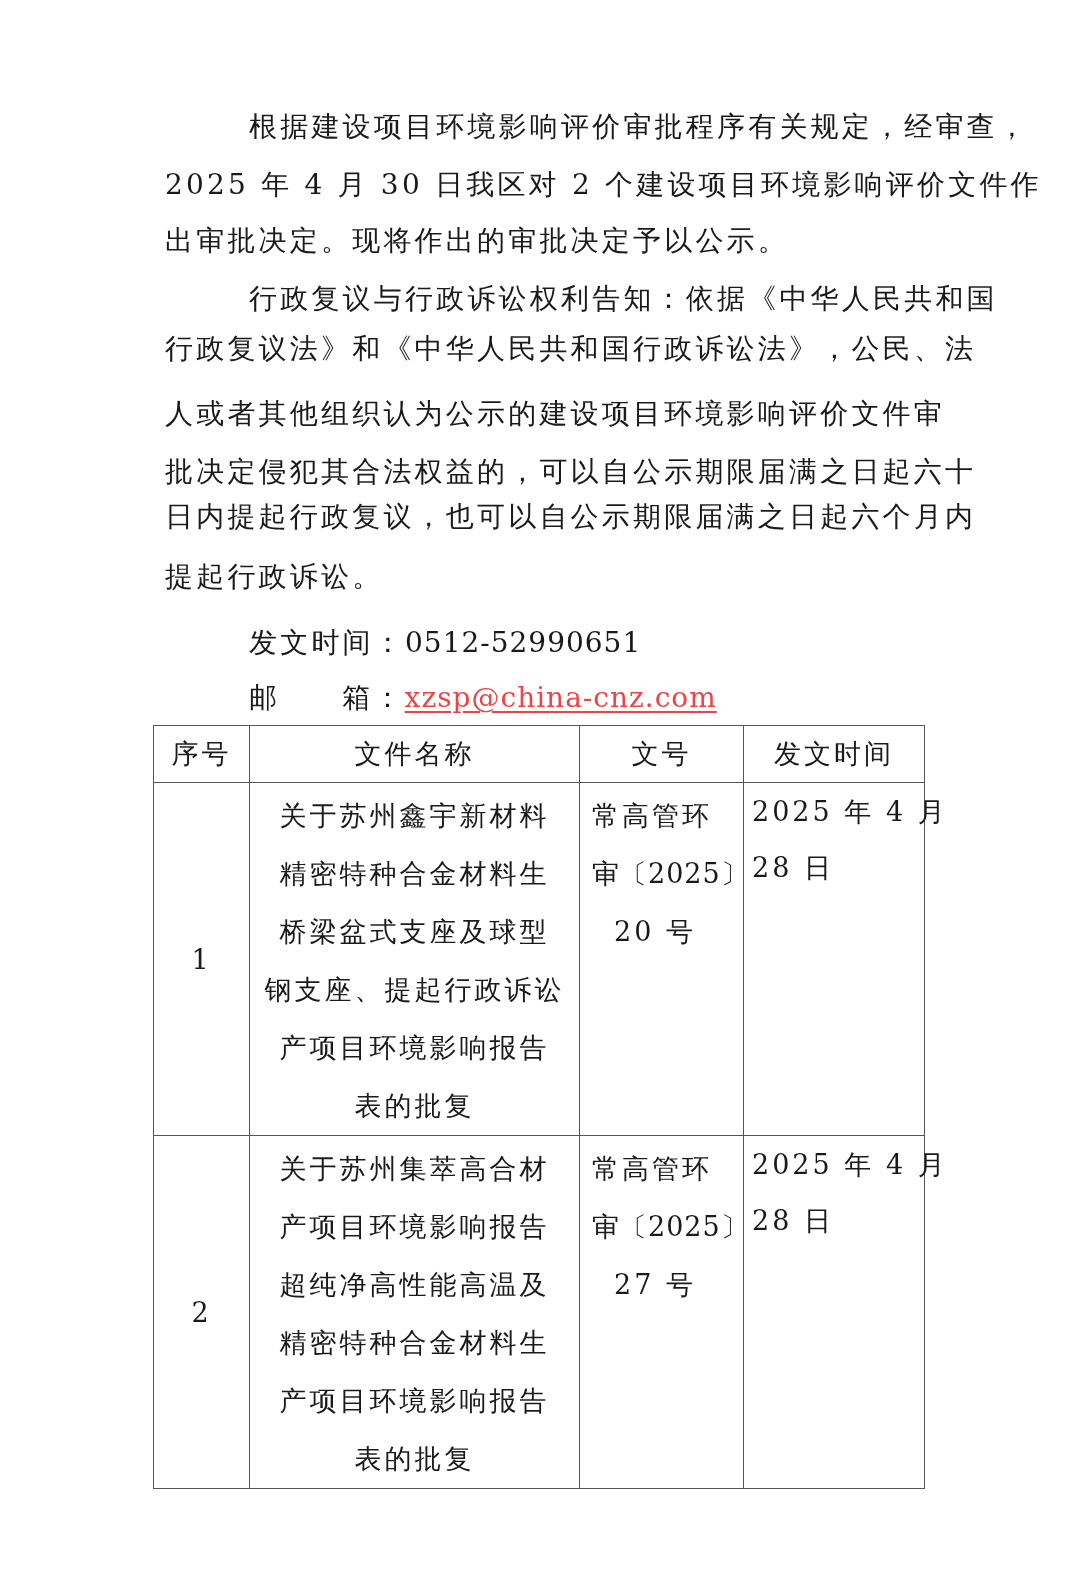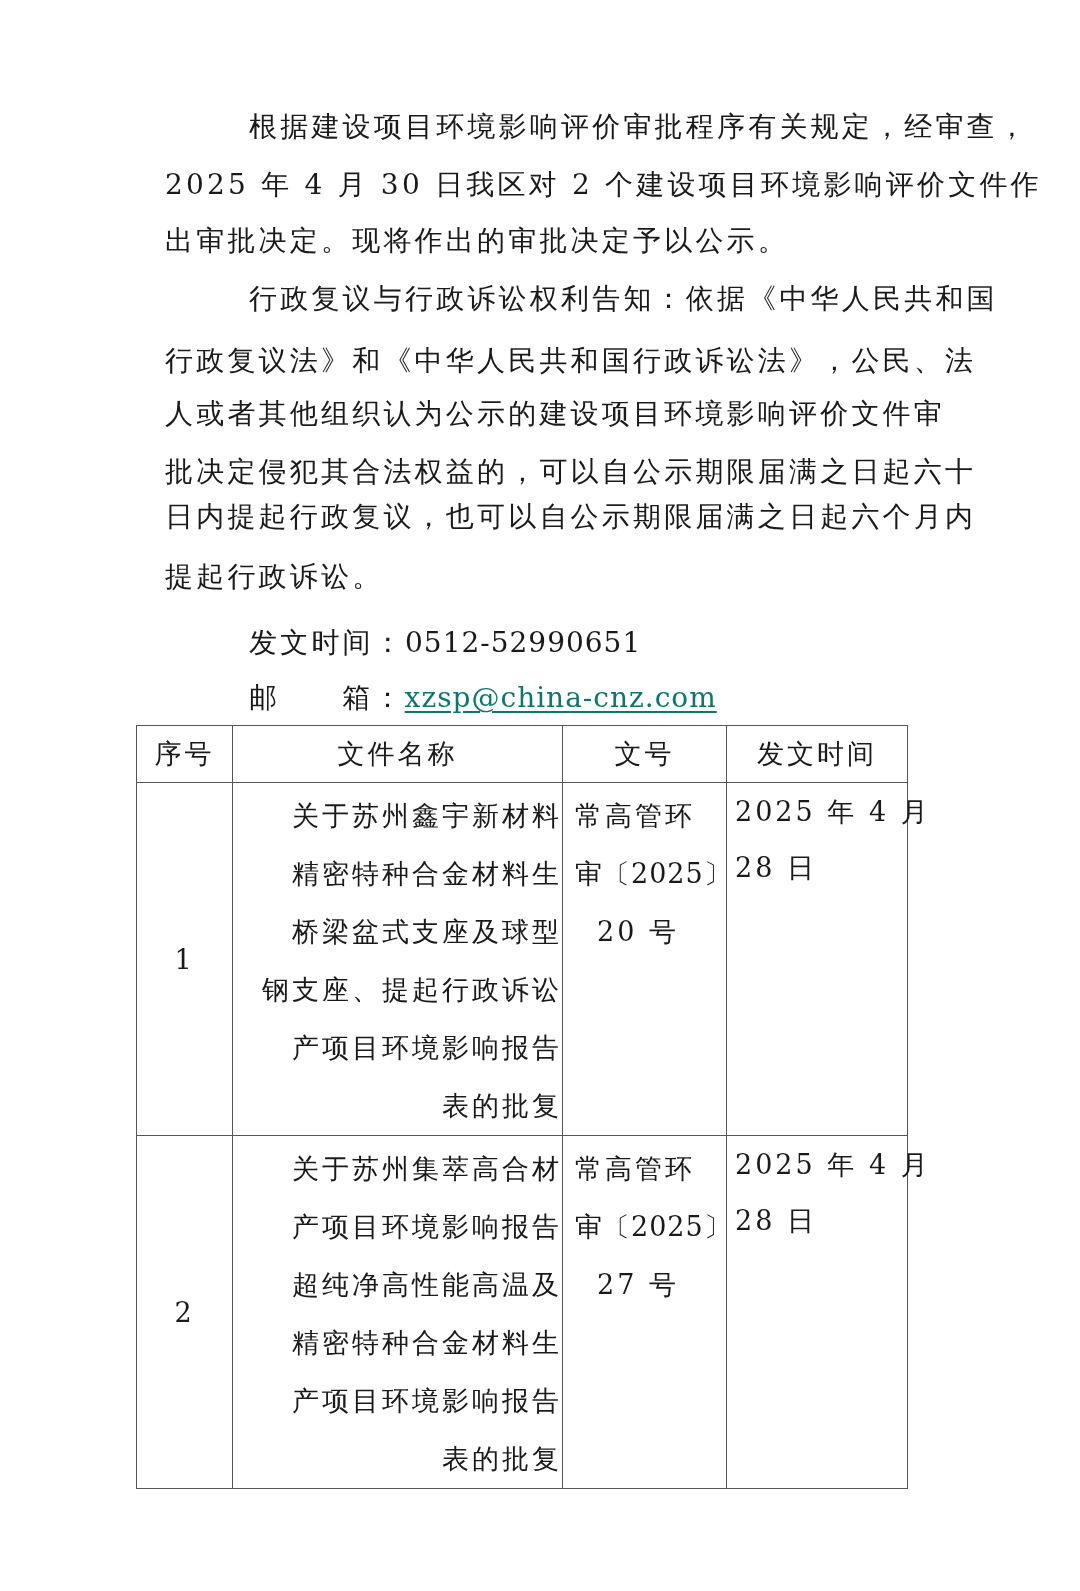--- a/index.html
+++ b/index.html
@@ -1,54 +1,54 @@
 <!DOCTYPE html>
 <html><head>
 <meta charset="utf-8">
 <style>
   html, body { margin: 0; padding: 0; background: #ffffff; }
   body { width: 1080px; height: 1591px; position: relative; overflow: hidden;
          font-family: "DejaVu Serif", "Liberation Serif", serif; color: #1a1a1a; }
   .line { position: absolute; left: 165px; font-size: 28px; line-height: 34px;
           white-space: nowrap; letter-spacing: 3.2px; font-weight: 300; }
   .indent { left: 225px; margin-left: 24px; }
-  .email { color: #0f766e; text-decoration: underline; text-underline-offset: 4px; }
+  .email { color: #ef4444; text-decoration: underline; text-underline-offset: 4px; }
   .label-gap { display: inline-block; width: 62px; }
 
-  table.notice { position: absolute; left: 136px; top: 725px; width: 755px;
+  table.notice { position: absolute; left: 153px; top: 725px; width: 755px;
         border-collapse: collapse; table-layout: fixed; }
   table.notice td, table.notice th { border: 1.5px solid #555; font-weight: normal;
         font-size: 27px; letter-spacing: 3px; padding: 0; color: #1a1a1a; }
   table.notice th { height: 56px; text-align: center; vertical-align: middle; }
   .col-no { width: 96px; }
   .col-name { width: 330px; }
   .col-doc { width: 164px; }
   .col-date { width: 181px; }
   td.no-cell { text-align: center; vertical-align: middle; }
-  td.name-cell { text-align: right; vertical-align: top; padding-top: 4px !important; }
+  td.name-cell { text-align: center; vertical-align: top; padding-top: 4px !important; }
   td.doc-cell { vertical-align: top; padding-top: 4px !important; }
   td.date-cell { vertical-align: top; padding-top: 4px !important; }
   .cell-line { display: block; height: 58px; line-height: 58px; white-space: nowrap; }
   .doc-cell .cell-line { padding-left: 12px; }
   .doc-cell .cell-line.num { padding-left: 34px; }
   .date-cell .cell-line { padding-left: 8px; height: 56px; line-height: 50px; }
   tr.data-row td { height: 342px; }
 </style>
 </head>
 <body>
 
 <div>
   <div class="line indent" style="top:110px">根据建设项目环境影响评价审批程序有关规定，经审查，</div>
   <div class="line" style="top:168px">2025 年 4 月 30 日我区对 2 个建设项目环境影响评价文件作</div>
   <div class="line" style="top:224px">出审批决定。现将作出的审批决定予以公示。</div>
 </div>
 
 <div>
   <div class="line indent" style="top:282px">行政复议与行政诉讼权利告知：依据《中华人民共和国</div>
-  <div class="line" style="top:344px">行政复议法》和《中华人民共和国行政诉讼法》，公民、法</div>
+  <div class="line" style="top:332px">行政复议法》和《中华人民共和国行政诉讼法》，公民、法</div>
   <div class="line" style="top:397px">人或者其他组织认为公示的建设项目环境影响评价文件审</div>
   <div class="line" style="top:455px">批决定侵犯其合法权益的，可以自公示期限届满之日起六十</div>
   <div class="line" style="top:500px">日内提起行政复议，也可以自公示期限届满之日起六个月内</div>
   <div class="line" style="top:560px">提起行政诉讼。</div>
 </div>
 
 <div class="line indent" style="top:626px">
   <span>发文时间：</span><span style="letter-spacing:1px">0512-52990651</span>
 </div>
 <div class="line indent" style="top:681px">

